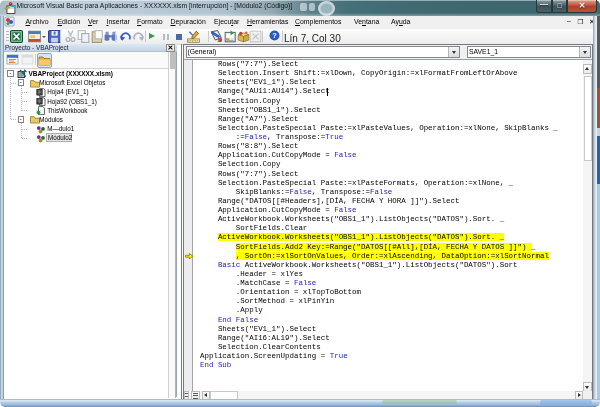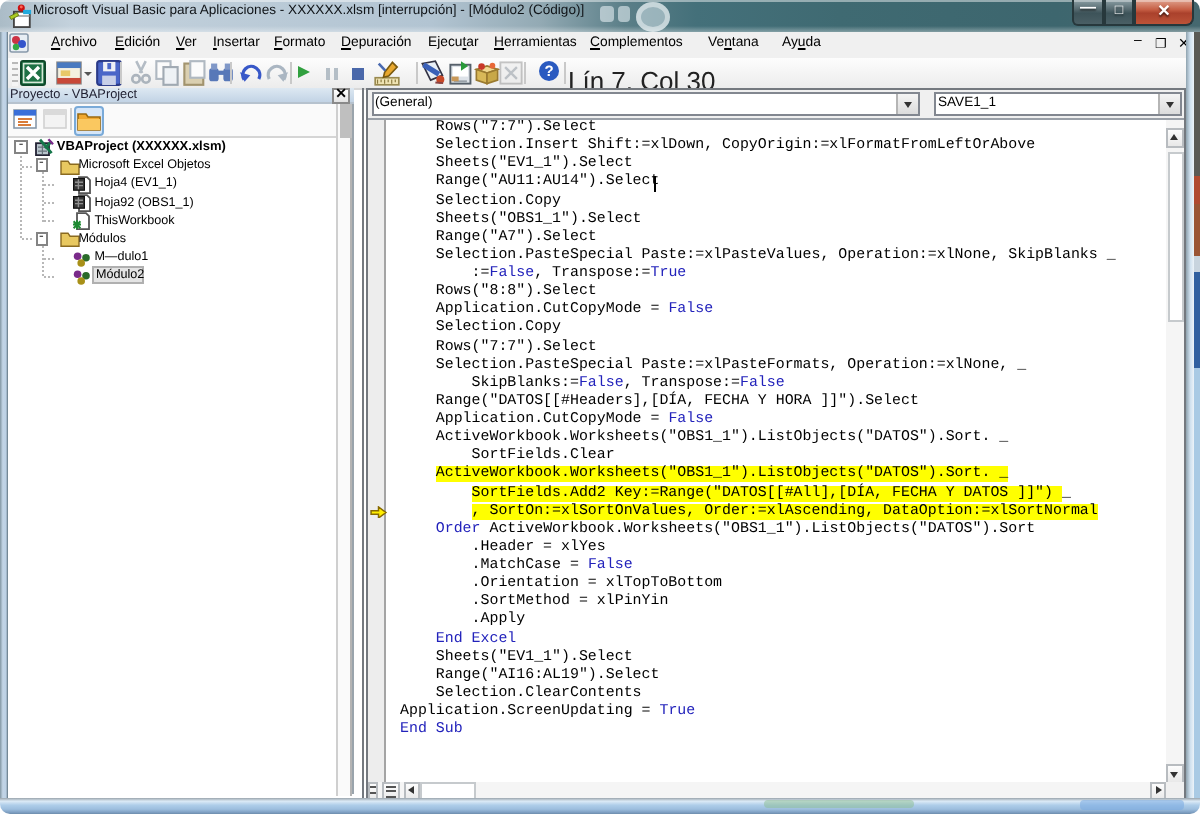--- a/index.html
+++ b/index.html
@@ -24,21 +24,21 @@
  background:linear-gradient(180deg,#9aa5ad 0%,#dceaf6 20%,#aecde9 45%,#9dbede 70%,#7e9fc2 90%,#6d8cab 100%)}
 
 #menubar{left:4px;top:16px;width:589px;height:13px;background:#f0f0f0;font-size:6.9px;color:#000;white-space:nowrap}
 #menubar .mi{position:absolute;top:2px}
 #menu-ico{left:4px;top:1px;width:11px;height:11px}
 
 #toolbar{left:4px;top:29px;width:589px;height:16px;background:linear-gradient(180deg,#fdfdfd,#ececec);border-bottom:1px solid #d8d8d8}
 #toolbar .grip{position:absolute;left:2px;top:2px;width:3px;height:12px;background:repeating-linear-gradient(180deg,#b9b9b9 0 1px,#f5f5f5 1px 3px)}
 .tico{position:absolute;top:1px;width:13px;height:13px}
 .tsep{position:absolute;top:2px;width:1px;height:11px;background:#c9c9c9}
-#lincol{position:absolute;left:280px;top:3.5px;font-size:13px;color:#222}
+#lincol{position:absolute;left:280px;top:3.5px;font-size:10px;color:#222}
 
 #proj{left:4px;top:44px;width:173px;height:353px;background:#fff;border-right:1px solid #9aa4ac}
 #proj-title{position:absolute;left:0;top:0;width:173px;height:8px;background:linear-gradient(180deg,#dde8f2,#c2d3e5);border-bottom:1px solid #b6c2ce;font-size:6.4px;line-height:7.5px;color:#223;padding-left:1px}
 #proj-x{position:absolute;left:162px;top:0;width:9px;height:8px;background:linear-gradient(180deg,#fff,#e3e3e3);border:1px solid #8a8a8a;font-size:7px;line-height:6px;text-align:center;color:#000;font-weight:bold}
 #proj-tools{position:absolute;left:0;top:8px;width:164px;height:17px;background:#fafafa;border-bottom:1px solid #d5d5d5}
 #proj-track{position:absolute;left:164px;top:8px;width:8px;height:346px;background:#fafafa;border-left:1px solid #cfcfcf;border-right:1px solid #b4b4b4}
 #proj-scroll{position:absolute;left:165.5px;top:8px;width:6px;height:17px;background:#bfbfbf}
 .ptico{position:absolute;top:2px;width:13px;height:11px}
 #tree{position:absolute;left:1px;top:25px;width:170px;height:320px;font-size:6.3px;color:#000;white-space:nowrap}
 .trow{position:absolute;height:9.2px;line-height:9.6px}
@@ -326,27 +326,27 @@
     Rows("7:7").Select
     Selection.PasteSpecial Paste:=xlPasteFormats, Operation:=xlNone, _
         SkipBlanks:=<span class="k">False</span>, Transpose:=<span class="k">False</span>
     Range("DATOS[[#Headers],[DÍA, FECHA Y HORA ]]").Select
     Application.CutCopyMode = <span class="k">False</span>
     ActiveWorkbook.Worksheets("OBS1_1").ListObjects("DATOS").Sort. _
         SortFields.Clear
     <span class="y">ActiveWorkbook.Worksheets("OBS1_1").ListObjects("DATOS").Sort. _</span>
         <span class="y">SortFields.Add2 Key:=Range("DATOS[[#All],[DÍA, FECHA Y DATOS ]]") </span>_
         <span class="y">, SortOn:=xlSortOnValues, Order:=xlAscending, DataOption:=xlSortNormal</span>
-    <span class="k">Order</span> ActiveWorkbook.Worksheets("OBS1_1").ListObjects("DATOS").Sort
+    <span class="k">Basic</span> ActiveWorkbook.Worksheets("OBS1_1").ListObjects("DATOS").Sort
         .Header = xlYes
         .MatchCase = <span class="k">False</span>
         .Orientation = xlTopToBottom
         .SortMethod = xlPinYin
         .Apply
-    <span class="k">End Excel</span>
+    <span class="k">End False</span>
     Sheets("EV1_1").Select
     Range("AI16:AL19").Select
     Selection.ClearContents
 Application.ScreenUpdating = <span class="k">True</span>
 <span class="k">End Sub</span></pre>
       <div id="cursor"></div>
     </div>
     <div id="vsb">
       <div class="sbtn" style="left:0;top:3.5px;width:9px;height:10px"></div>
       <div class="arr" style="left:1.5px;top:6.5px;border:2.6px solid transparent;border-bottom:3.6px solid #333;border-top:none"></div>

